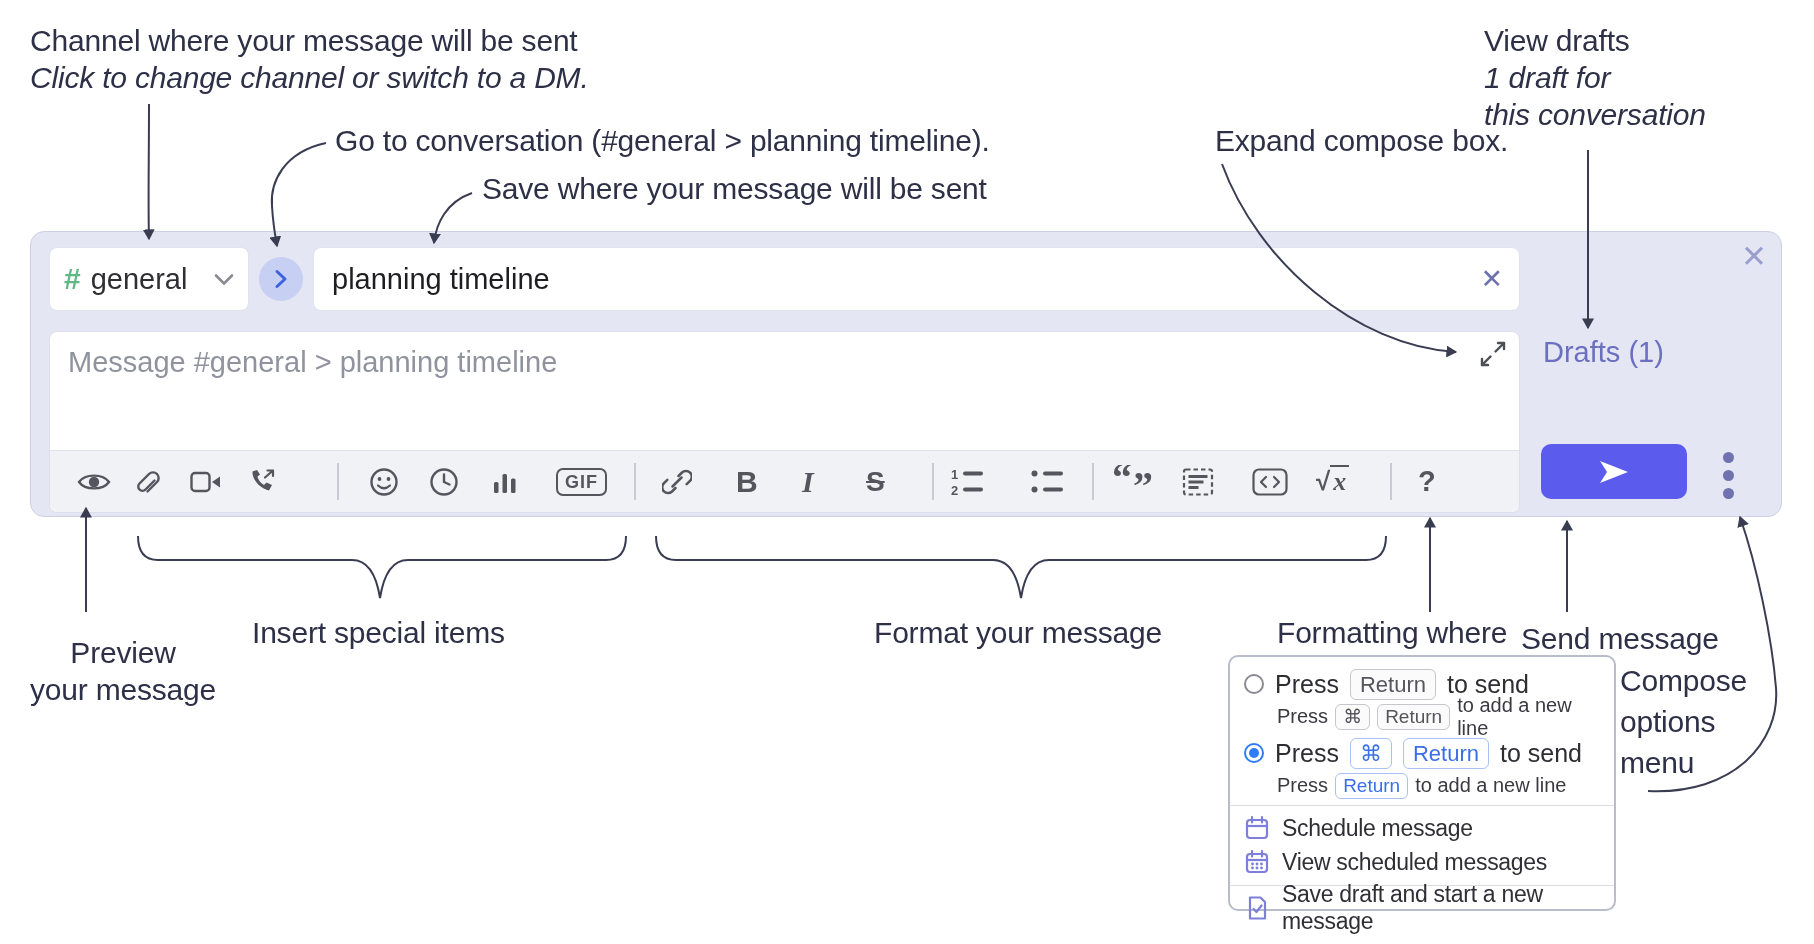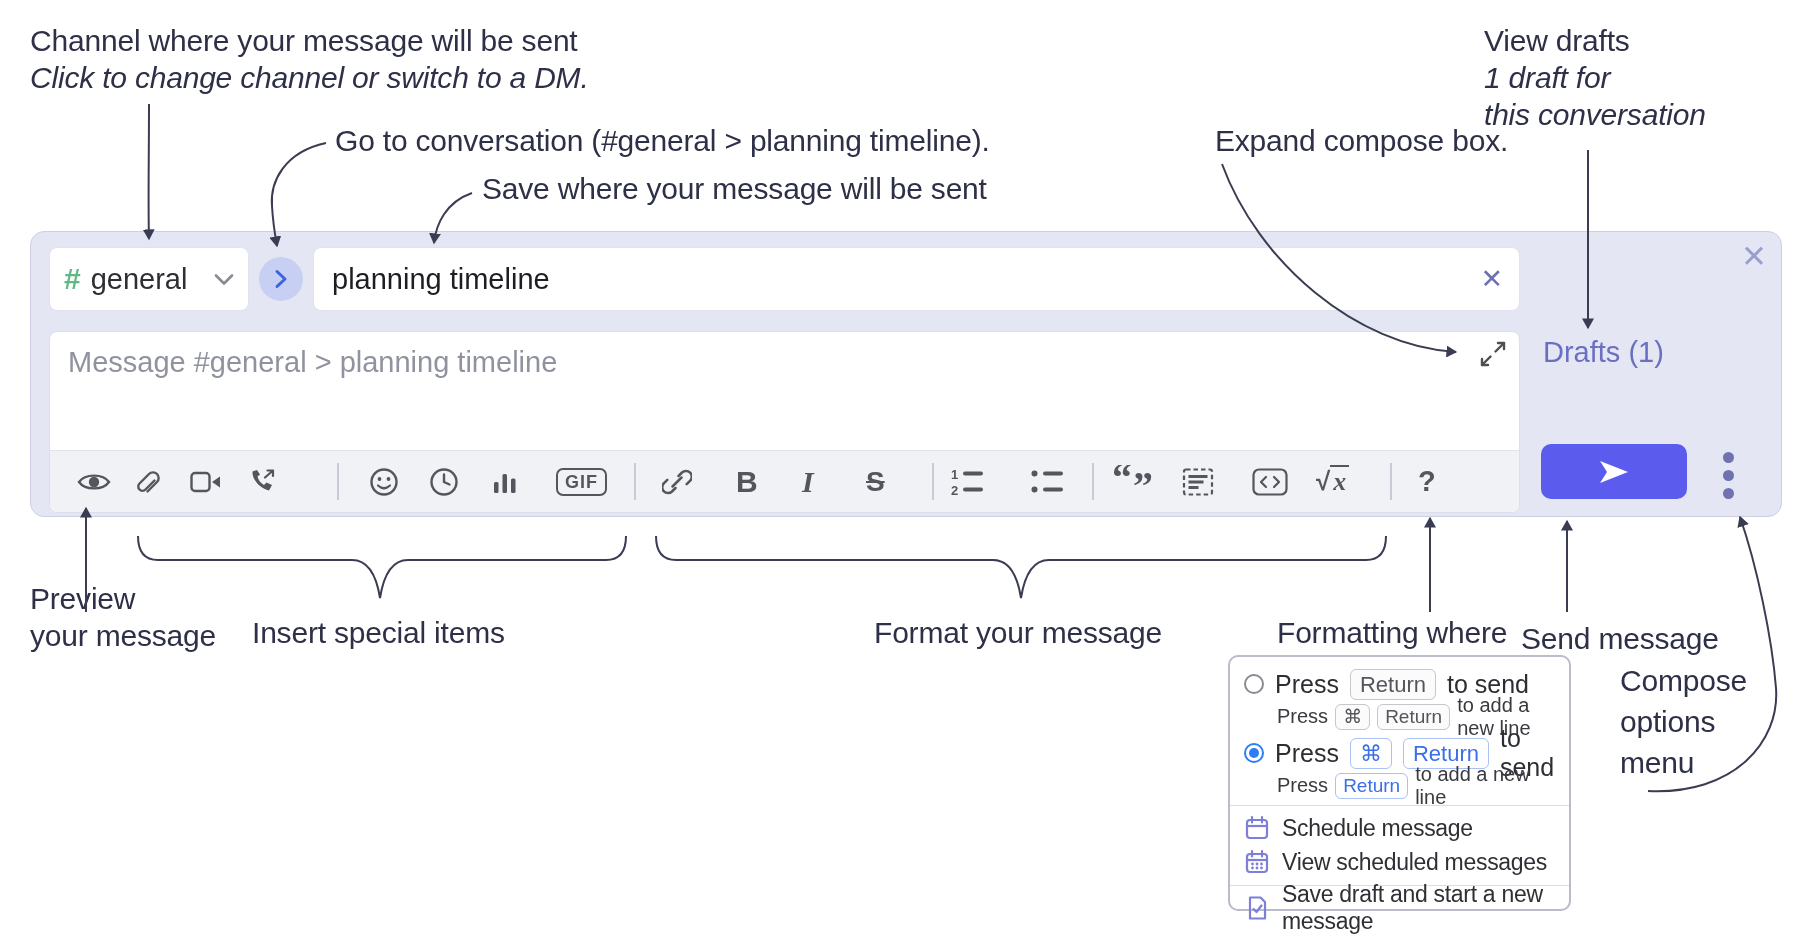--- a/index.html
+++ b/index.html
@@ -42,21 +42,21 @@
   .sglyph{font-size:28px;font-weight:600;text-decoration:line-through;}
   .mathg{font-size:26px;font-weight:600;}
   .mathg i{font-style:italic;font-family:"Liberation Serif",serif;border-top:2.5px solid #55555e;padding:0 3px;}
   .helpg{font-size:29px;font-weight:600;}
   .drafts{position:absolute;left:1512px;top:104px;color:#6b6fc0;font-size:29px;text-decoration:none;cursor:pointer;}
   .send{position:absolute;left:1510px;top:212px;width:146px;height:55px;background:#5b5bee;border:none;
         border-radius:10px;display:flex;align-items:center;justify-content:center;cursor:pointer;}
   .dots{position:absolute;left:1692px;top:220px;display:flex;flex-direction:column;gap:7px;cursor:pointer;}
   .dot{width:11px;height:11px;border-radius:50%;background:#6f72ae;}
   
-  .popup{position:absolute;left:1228px;top:655px;width:343px;height:256px;background:#fff;
+  .popup{position:absolute;left:1228px;top:655px;width:388px;height:256px;background:#fff;
          border:2px solid #b9bcca;border-radius:10px;box-sizing:border-box;z-index:6;
          padding:10px 14px 0 14px;color:#2d2d33;}
   .optrow{display:flex;align-items:center;gap:11px;font-size:25px;height:34px;}
   .optsub{font-size:20px;color:#3a3a40;margin:2px 0 6px 33px;display:flex;align-items:center;gap:7px;height:27px;}
   .radio{width:20px;height:20px;border:2px solid #8a8a92;border-radius:50%;box-sizing:border-box;
          flex:0 0 auto;display:flex;align-items:center;justify-content:center;cursor:pointer;}
   .radio.sel{border-color:#2f7df6;}
   .radio.sel i{width:10px;height:10px;border-radius:50%;background:#2f7df6;}
   kbd{display:inline-block;border:1.5px solid #c6c6cc;border-radius:6px;background:#fbfbfc;
       padding:0 9px;font-size:22px;line-height:29px;color:#55555c;font-family:inherit;}
@@ -103,21 +103,21 @@
 </div>
 <div class="anote" style="left:1215px;top:122px;">
   <b>Expand</b><span> compose box.</span>
 </div>
 <div class="anote" style="left:1484px;top:22px;">
   <div><span>View </span><b>drafts</b></div>
   <div class="it">1 draft for</div>
   <div class="it">this conversation</div>
 </div>
 
-<div class="anote" style="left:30px;top:580px;">
+<div class="anote" style="left:30px;top:634px;text-align:center;">
   <div><b>Preview</b></div>
   <div>your message</div>
 </div>
 <div class="anote" style="left:252px;top:614px;">
   <b>Insert</b><span> special items</span>
 </div>
 <div class="anote" style="left:874px;top:614px;">
   <b>Format</b><span> your message</span>
 </div>
 <div class="anote" style="left:1277px;top:614px;">

